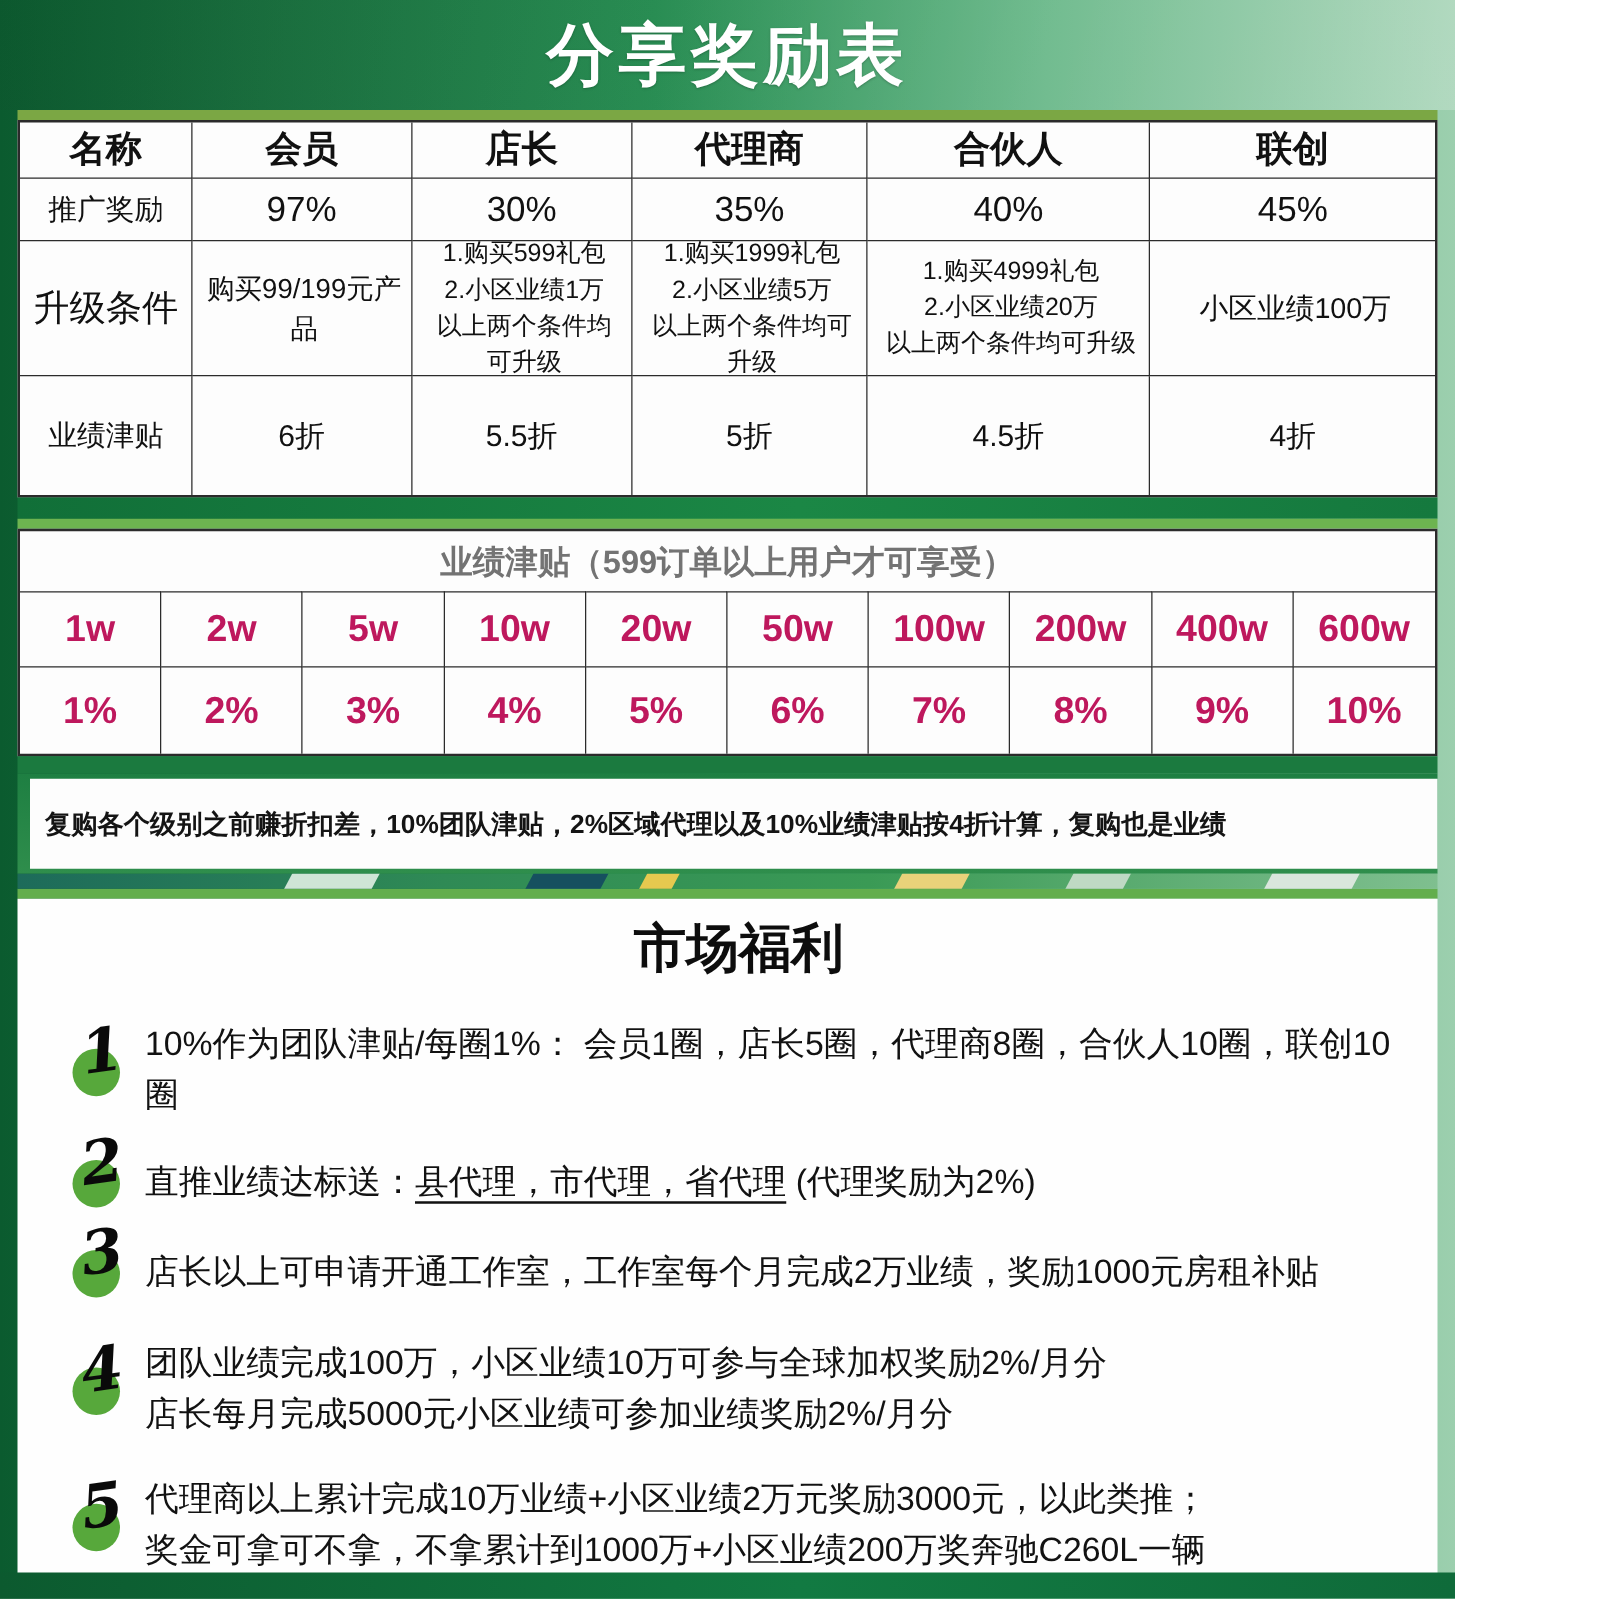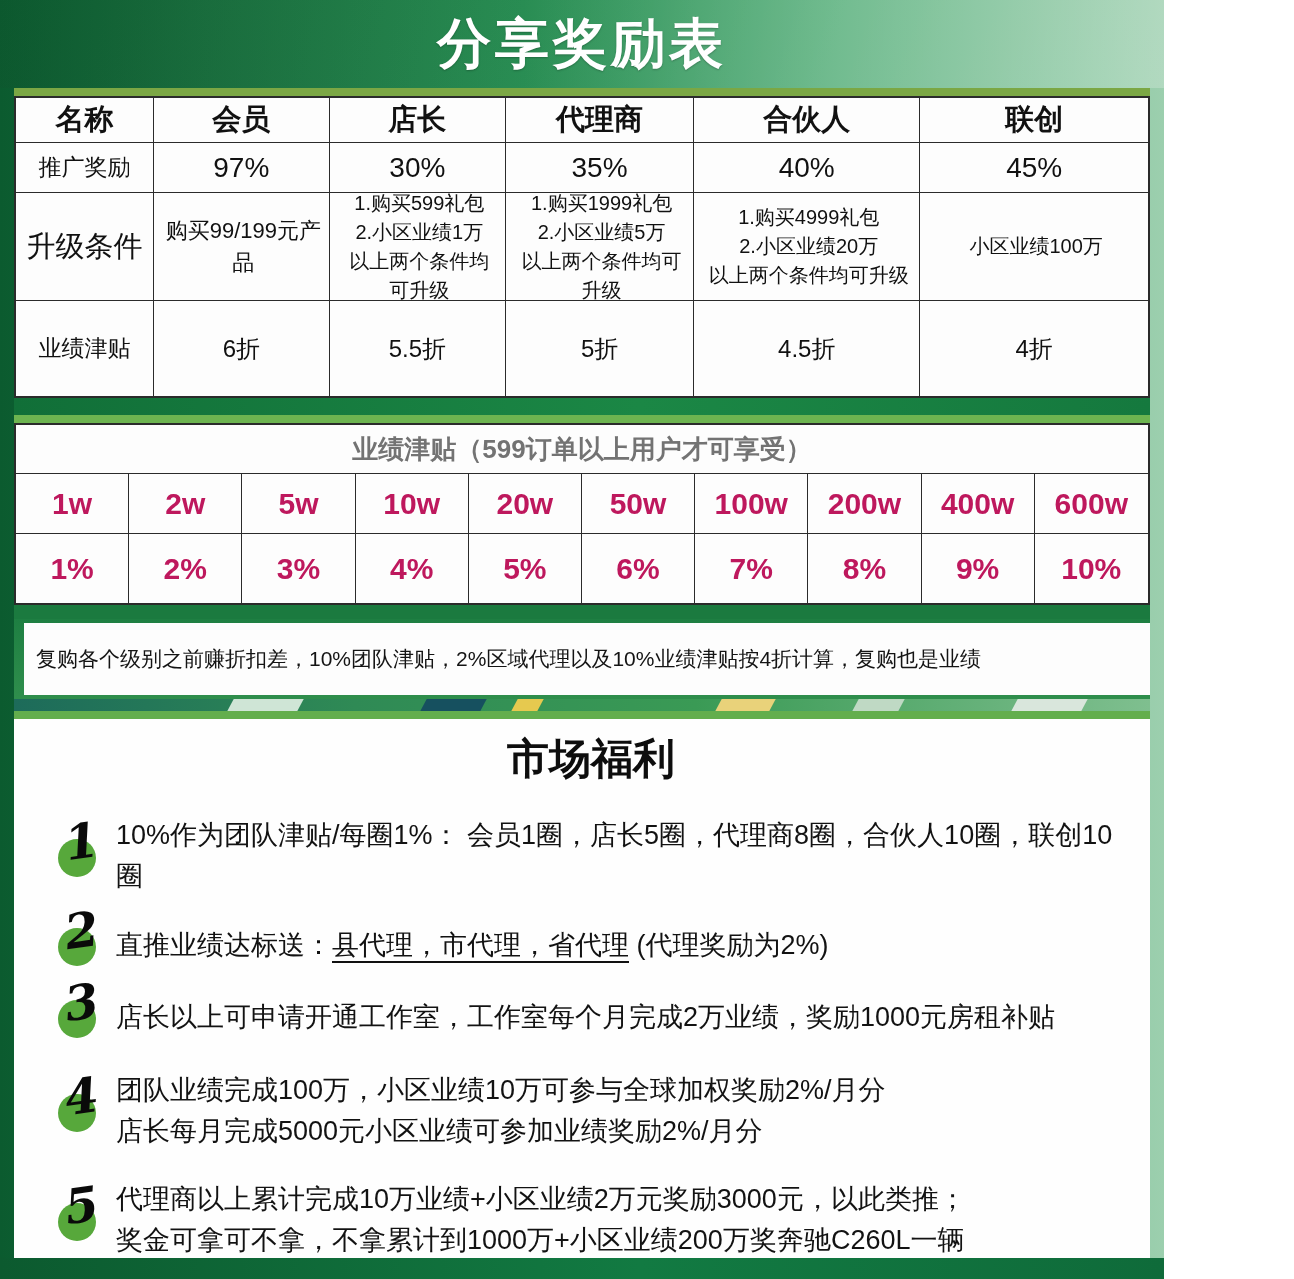--- a/index.html
+++ b/index.html
@@ -94,21 +94,21 @@
     background: #68b14e;
     border: 2px solid #4a4a4a;
     display: flex; align-items: center; justify-content: center;
     font-size: 31px; font-weight: 700; color: #0d0d0d;
   }
   .rep-text {
     flex: 1; height: 72px;
     background: #fdfdfd;
     display: flex; align-items: center;
     padding: 0 8px 0 12px;
-    font-size: 21px; font-weight: 400; color: #141414;
+    font-size: 21px; font-weight: 700; color: #141414;
     white-space: nowrap; overflow: hidden;
   }
 
   
   .collage {
     position: relative; height: 12px; overflow: hidden;
     background: linear-gradient(90deg, #1d6b5a, #2f8a55 30%, #3a9a55 60%, #7fbf8f);
   }
   .collage span { position: absolute; top: -4px; height: 22px; transform: skewX(-28deg); }
   .collage .c1 { left: 19%;  width: 70px; background: #cfe5d6; }
@@ -199,21 +199,21 @@
       <div class="t1-cond">
         <div>1.购买1999礼包</div>
         <div>2.小区业绩5万</div>
         <div>以上两个条件均可升级</div>
       </div>
       <div class="t1-cond">
         <div>1.购买4999礼包</div>
         <div>2.小区业绩20万</div>
         <div>以上两个条件均可升级</div>
       </div>
-      <div class="t1-cond lastcol" style="align-items:center;text-align:left;font-size:20px;">小区业绩100万</div>
+      <div class="t1-cond lastcol" style="align-items:center;text-align:left;font-size:23px;">小区业绩100万</div>
 
       <div class="t1-label lastrow">业绩津贴</div>
       <div class="t1-val-sm lastrow">6折</div>
       <div class="t1-val-sm lastrow">5.5折</div>
       <div class="t1-val-sm lastrow">5折</div>
       <div class="t1-val-sm lastrow">4.5折</div>
       <div class="t1-val-sm lastrow lastcol">4折</div>
     </div>
 
     <div class="sep-dark"></div>

